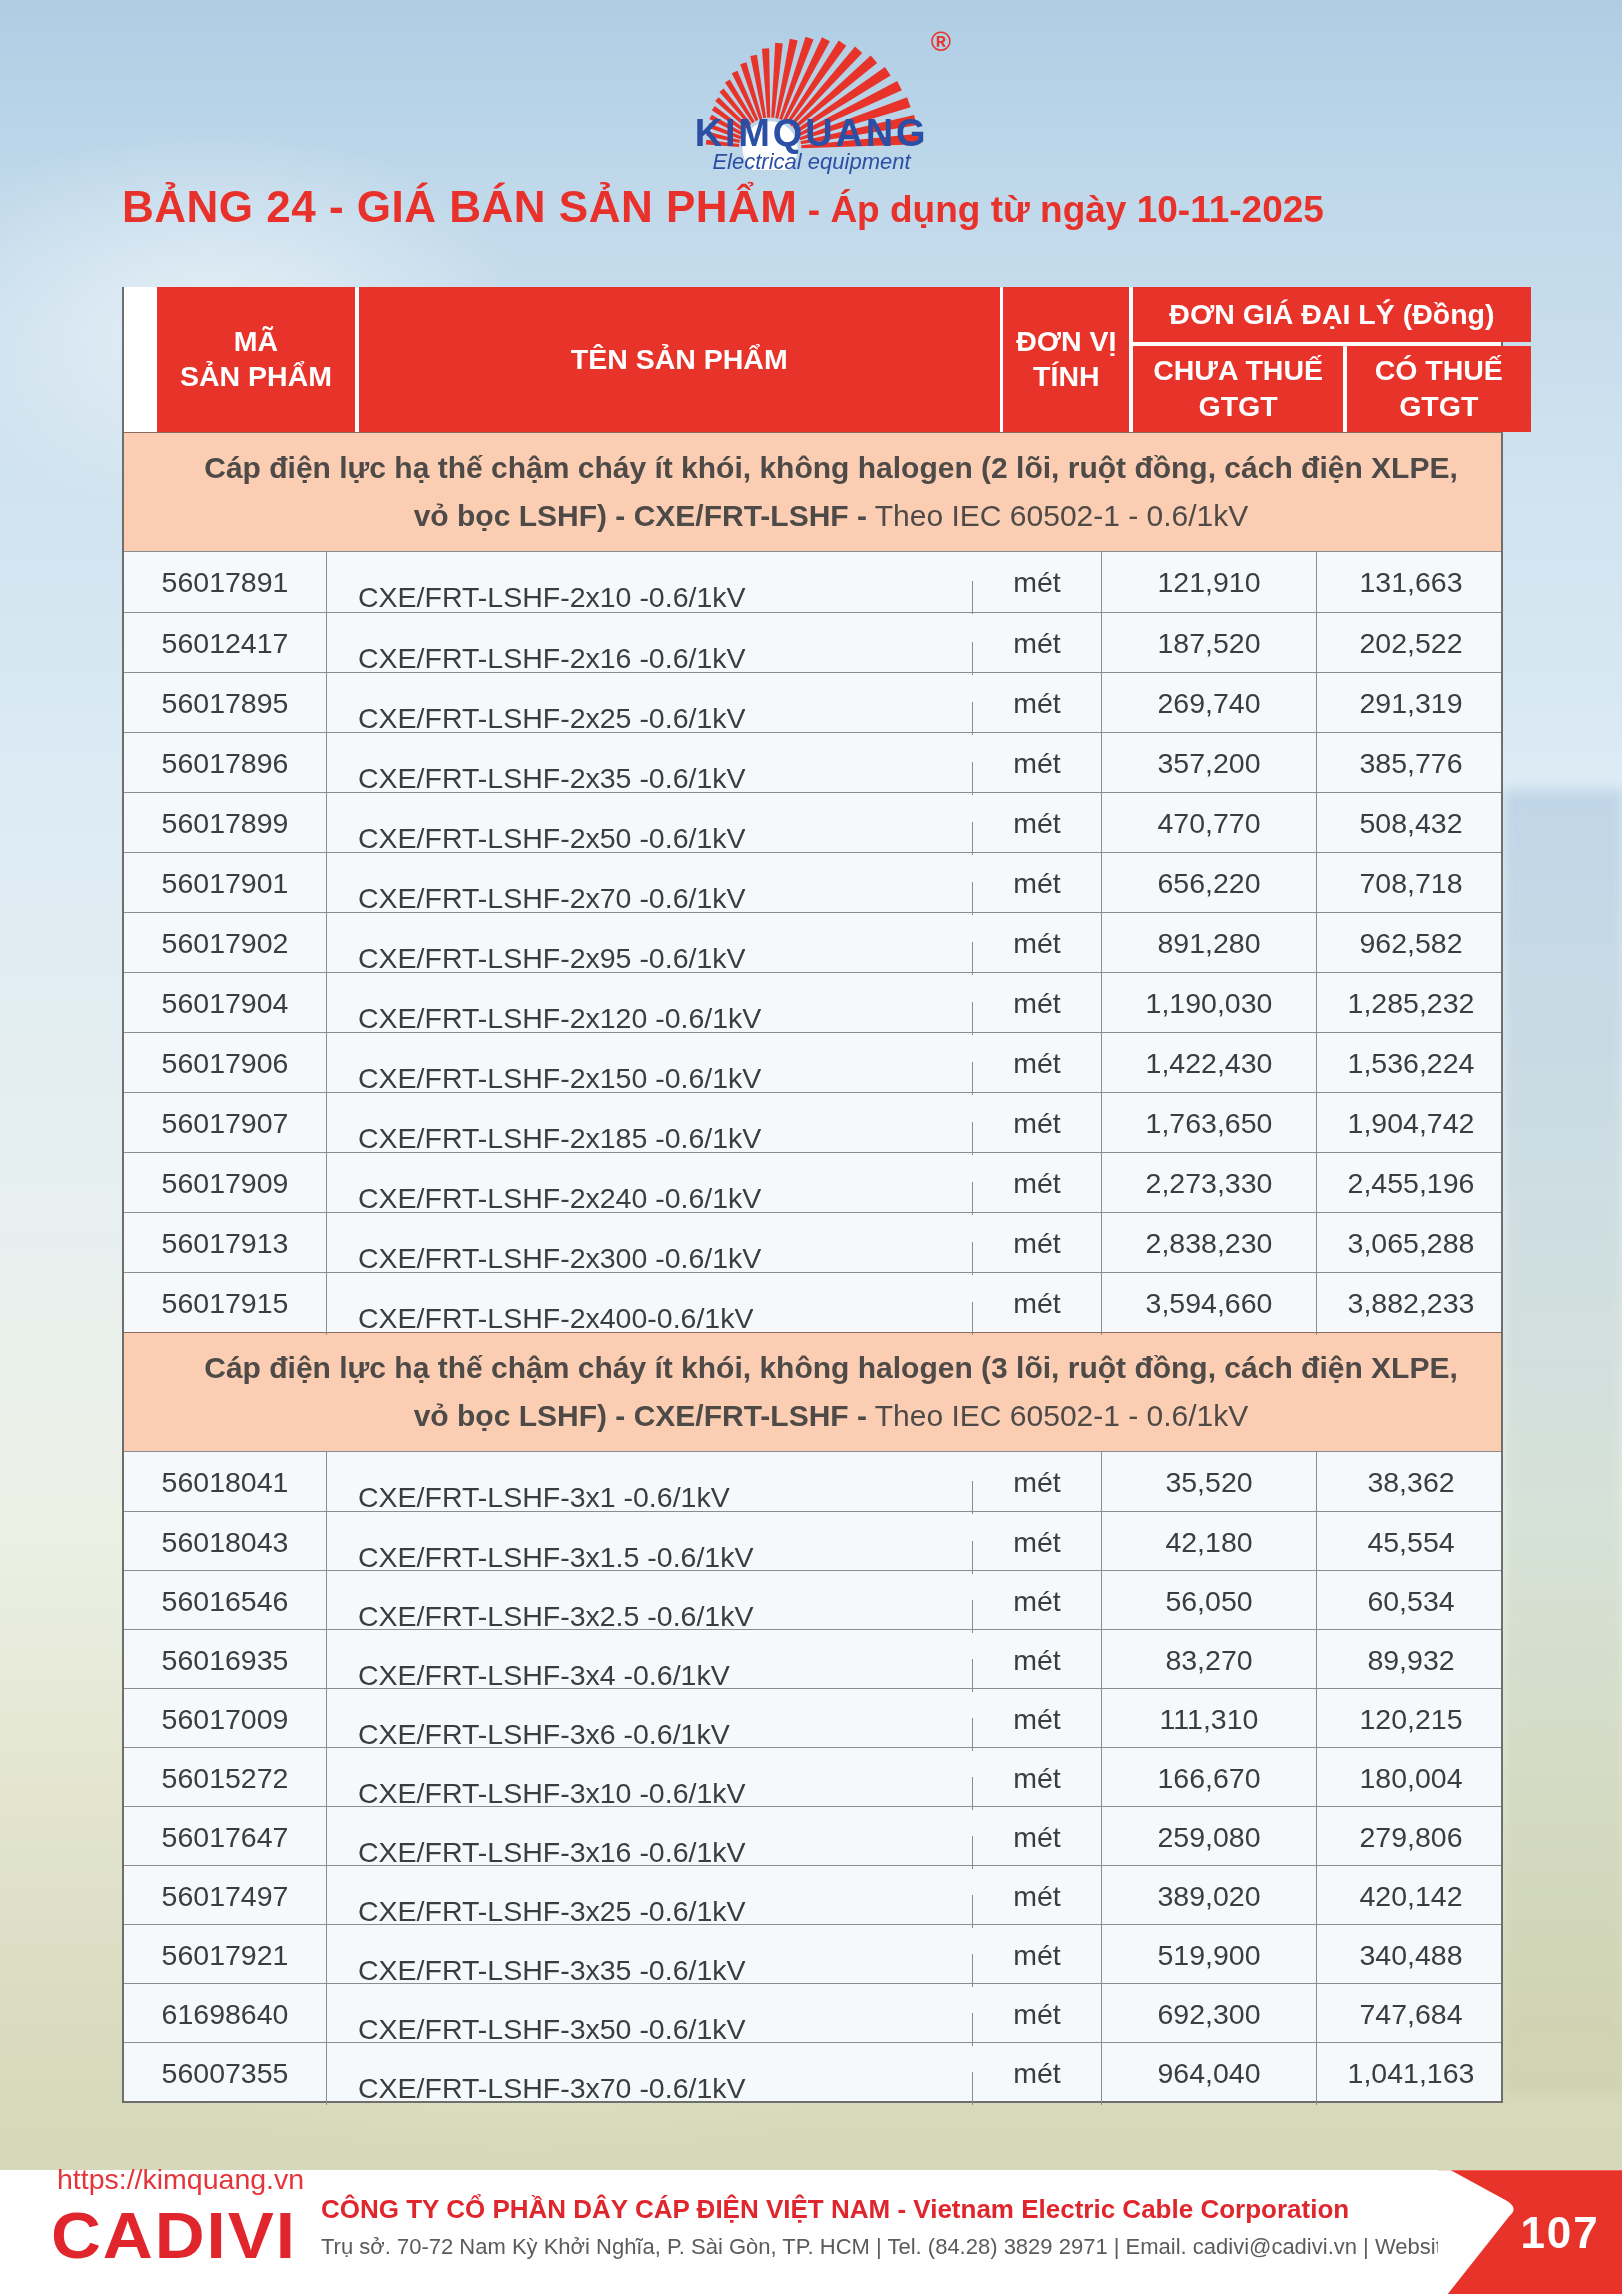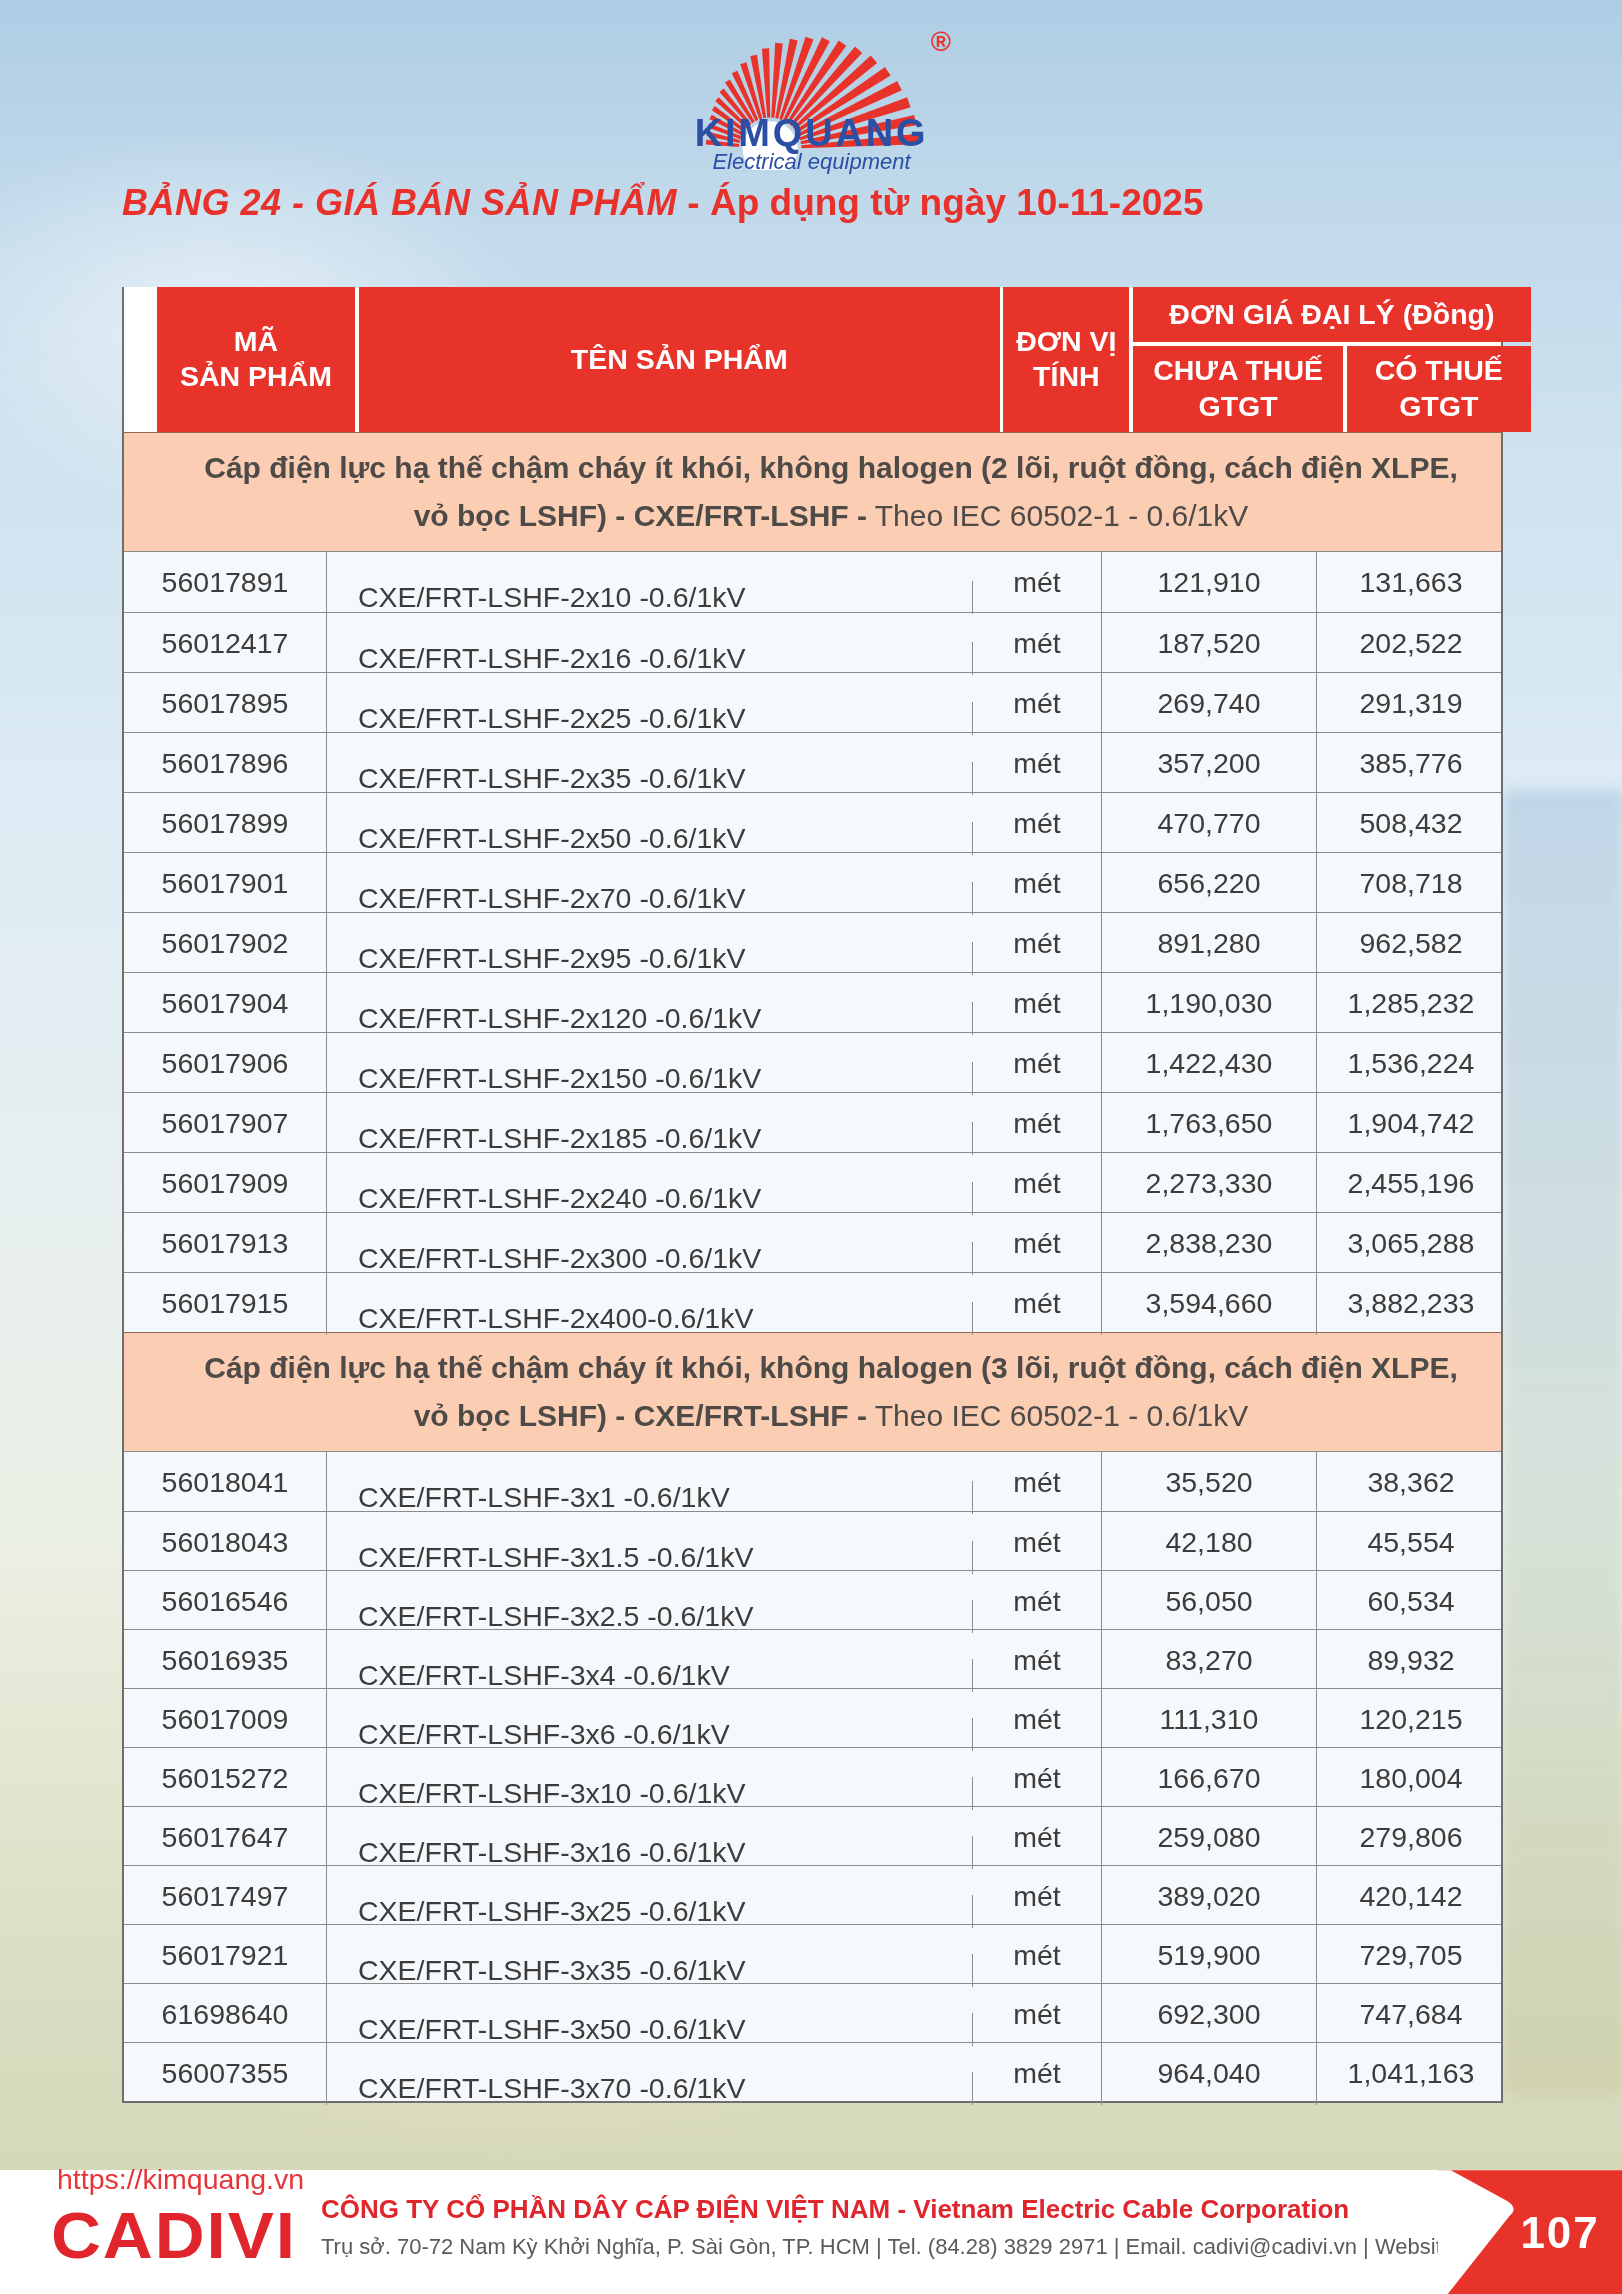--- a/index.html
+++ b/index.html
@@ -21,21 +21,21 @@
   .logo-art{position:relative;display:inline-block;width:331px;height:161px;}
   .logo-art svg{position:absolute;left:0;top:0;}
   .logo-reg{position:absolute;right:26px;top:16.5px;color:#e8332b;font-size:27.5px;font-weight:700;}
   .logo-brand{position:absolute;left:50%;top:103px;transform:translateX(-50%);
     color:#2a4fa5;font-weight:800;font-size:38px;letter-spacing:2.8px;}
   .logo-tagline{position:absolute;left:50%;top:140px;transform:translateX(-50%);
     color:#2a4fa5;font-style:italic;font-size:22px;white-space:nowrap;}
 
   
   .title{position:absolute;left:122px;top:182px;width:1396px;margin:0;color:#e8312a;white-space:nowrap;}
-  .title .t-main{font-size:36px;font-weight:800;letter-spacing:0.5px;font-style:italic;}
+  .title .t-main{font-size:44px;font-weight:800;letter-spacing:0.5px;}
   .title .t-suffix{font-size:37px;font-weight:800;}
 
   
   .price-table{position:absolute;left:122px;top:287px;width:1381px;background:#fff;
     border:2.8px solid #6e6e6e;border-top:none;box-sizing:border-box;}
   .thead{display:grid;grid-template-columns:198px 641px 126px 210px 184px;
     grid-template-rows:55px 86px;gap:3.7px;background:#fff;padding-left:33px;}
   .th{background:#e8332b;color:#fff;display:flex;align-items:center;justify-content:center;
     text-align:center;font-weight:600;font-size:28.5px;line-height:1.25;}
   .th-code,.th-name,.th-unit{grid-row:1/3;}
@@ -300,21 +300,21 @@
             <div class="td c-name">CXE/FRT-LSHF-3x25 -0.6/1kV</div>
             <div class="td c-unit">mét</div>
             <div class="td c-ex">389,020</div>
             <div class="td c-inc">420,142</div>
           </div>
           <div class="tr">
             <div class="td c-code">56017921</div>
             <div class="td c-name">CXE/FRT-LSHF-3x35 -0.6/1kV</div>
             <div class="td c-unit">mét</div>
             <div class="td c-ex">519,900</div>
-            <div class="td c-inc">729,705</div>
+            <div class="td c-inc">340,488</div>
           </div>
           <div class="tr">
             <div class="td c-code">61698640</div>
             <div class="td c-name">CXE/FRT-LSHF-3x50 -0.6/1kV</div>
             <div class="td c-unit">mét</div>
             <div class="td c-ex">692,300</div>
             <div class="td c-inc">747,684</div>
           </div>
           <div class="tr">
             <div class="td c-code">56007355</div>

